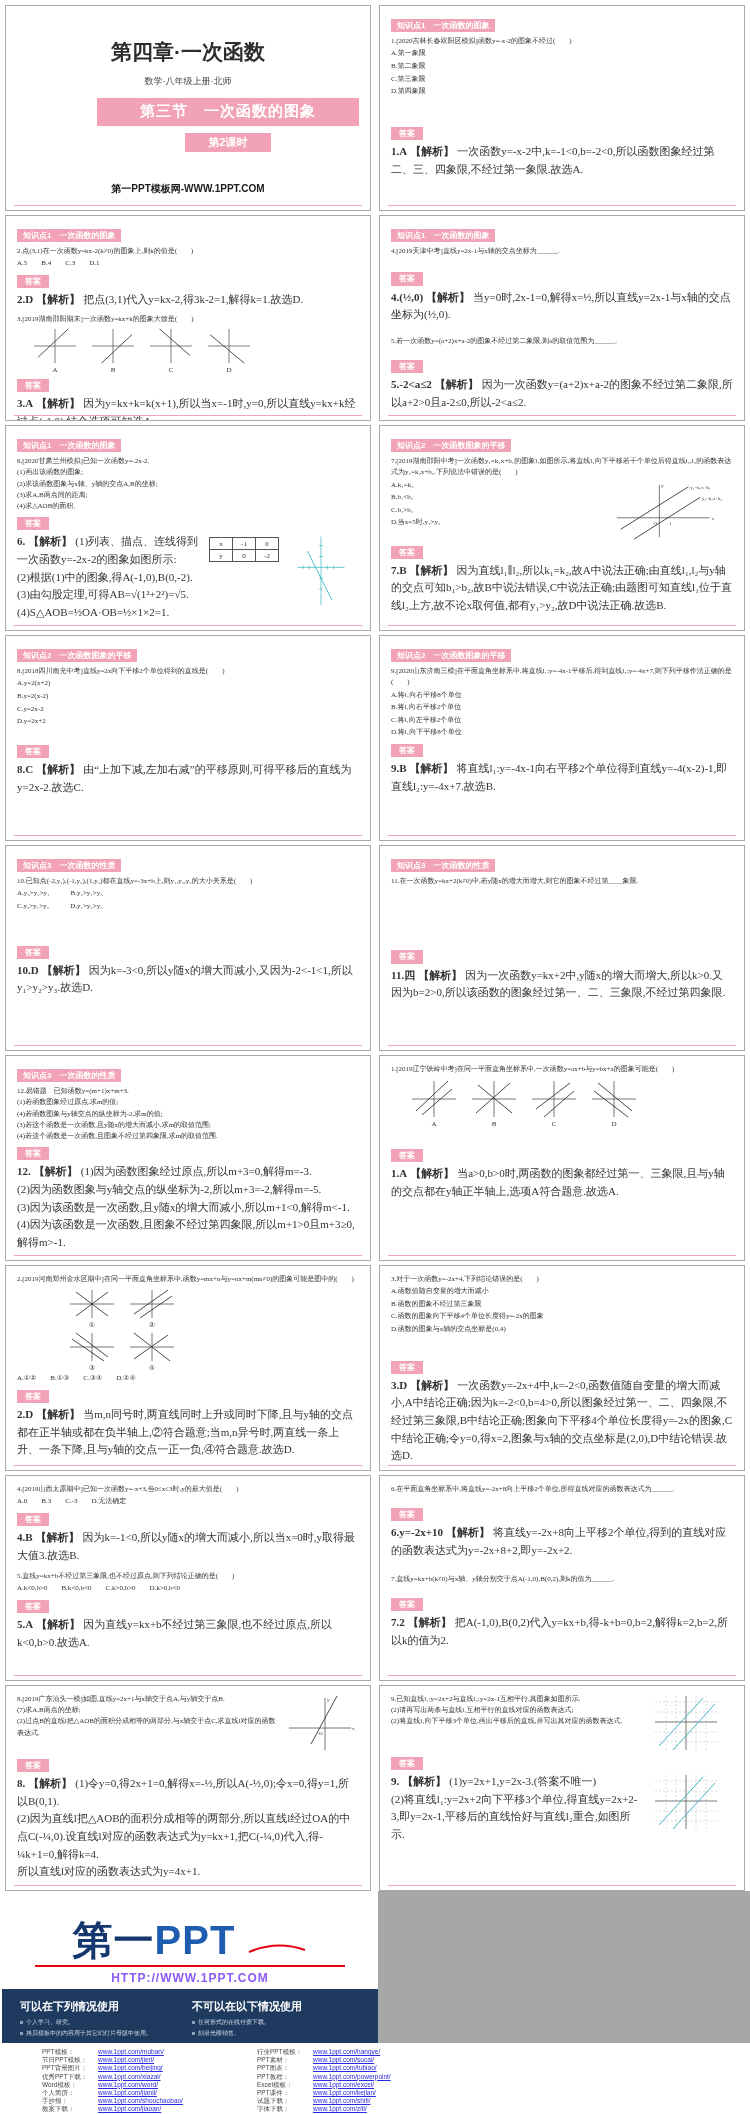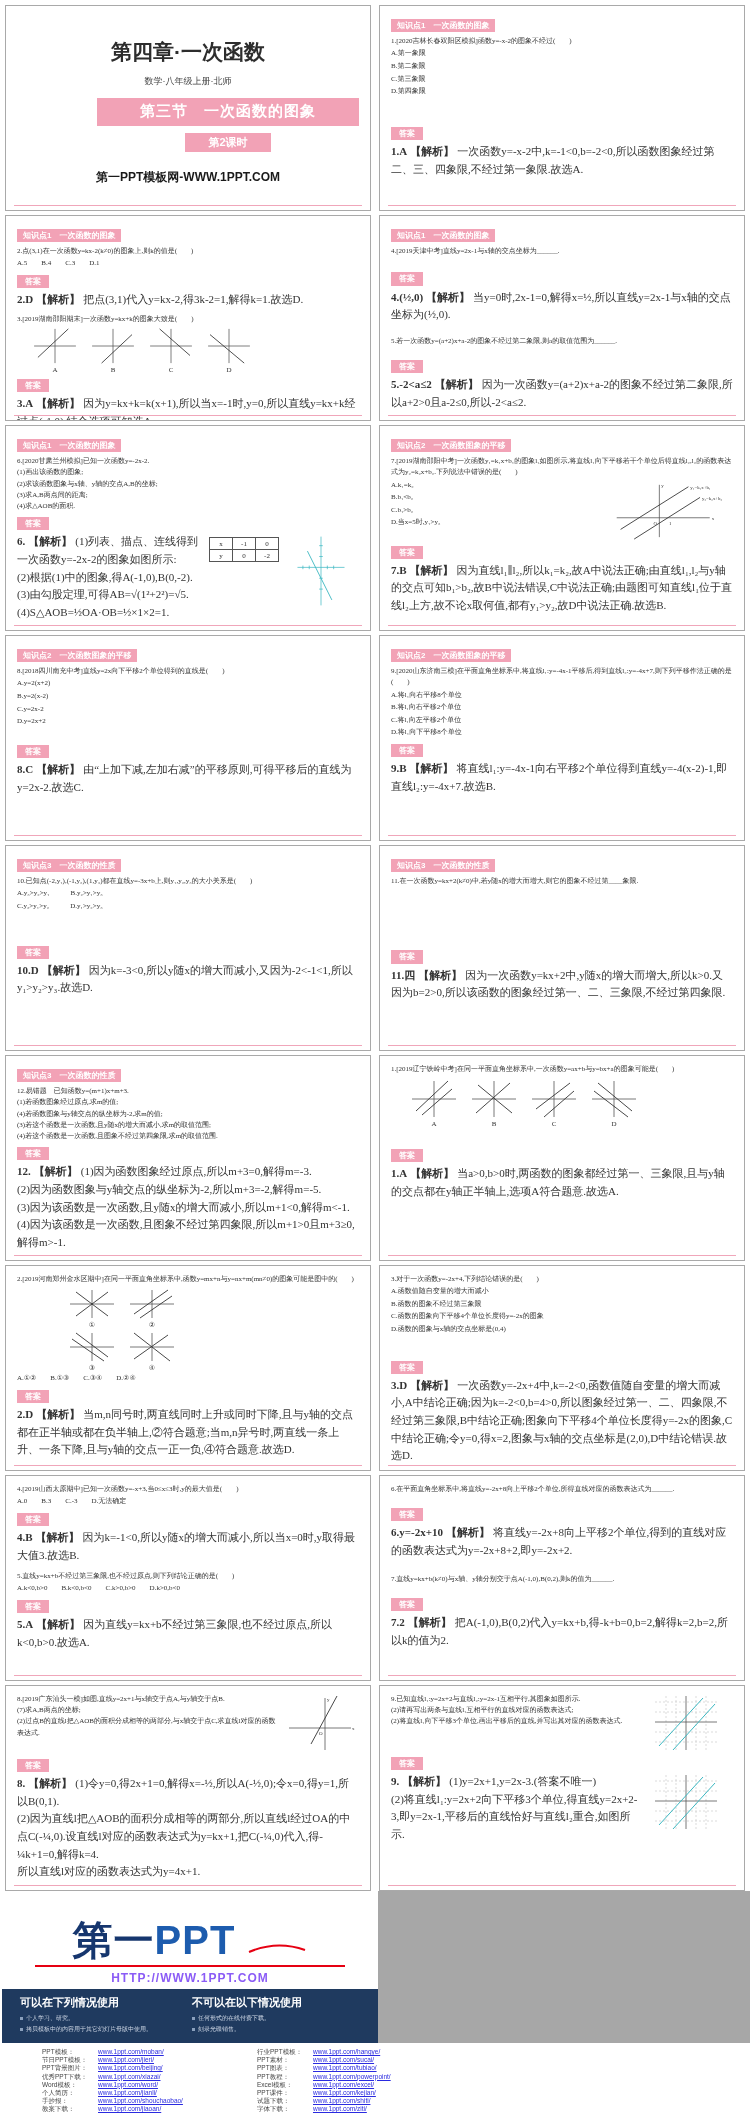--- a/index.html
+++ b/index.html
@@ -31,31 +31,31 @@
   .vtab{border-collapse:collapse;margin:4px 14px 0 6px;}
   .vtab td{border:0.8px solid #555;font-size:7px;width:22px;height:11px;text-align:center;padding:0;}
   
   .title-slide{text-align:center;}
   .ts-title{font-family:"Liberation Sans",sans-serif;font-weight:bold;font-size:21px;color:#2d2d2d;margin-top:24px;}
   .ts-sub{font-size:9px;color:#444;margin-top:9px;font-family:"Liberation Sans",sans-serif;}
   .ts-banner{margin:10px 0 0 auto;width:262px;background:#f2a2b6;color:#fff;font-family:"Liberation Sans",sans-serif;
              font-weight:bold;font-size:15px;padding:4px 0 5px 0;text-align:center;letter-spacing:1px;}
   .ts-lesson{margin:7px 0 0 168px;width:86px;background:#f2a2b6;color:#fff;font-family:"Liberation Sans",sans-serif;
              font-weight:bold;font-size:11px;padding:2px 0;text-align:center;}
-  .ts-site{margin-top:17px;font-family:"Liberation Sans",sans-serif;font-weight:bold;font-size:12px;color:#1a1a1a;}
+  .ts-site{margin-top:30px;font-family:"Liberation Sans",sans-serif;font-weight:bold;font-size:10px;color:#1a1a1a;}
   
   .footer{position:absolute;left:0;top:1891px;width:750px;height:223px;background:#fff;}
   .gray-block{position:absolute;left:378px;top:0;width:372px;height:152px;background:#a7a7a7;}
   .logo-card{position:absolute;left:2px;top:17px;width:376px;height:98px;background:#fff;text-align:center;}
   .logo-text{margin-top:10px;font-weight:bold;font-size:40px;line-height:1.1;letter-spacing:1px;font-family:"Liberation Sans",sans-serif;}
   .lg1{color:#16366e;}
   .lg2{color:#1d5cae;}
   .redline{width:310px;height:2px;background:#e60012;margin:3px auto 4px auto;}
   .logo-url{color:#8b5cf6;font-weight:bold;font-size:12px;letter-spacing:1px;font-family:"Liberation Sans",sans-serif;}
-  .terms{position:absolute;left:2px;top:98px;width:376px;height:54px;background:#1f3a5f;display:flex;box-sizing:border-box;padding:6px 0 0 18px;}
+  .terms{position:absolute;left:2px;top:98px;width:376px;height:54px;background:#1f3a5f;display:flex;box-sizing:border-box;padding:6px 0 0 18px;align-items:center;}
   .terms-col{width:172px;}
   .terms-title{color:#fff;font-weight:bold;font-size:11px;margin-bottom:3px;}
   .term-item{color:#cdd6e4;font-size:6px;line-height:1.8;display:flex;align-items:center;}
   .sq{display:inline-block;width:3px;height:3px;background:#8aa0bd;margin-right:3px;flex:none;}
   .links-band{position:absolute;left:0;top:152px;width:750px;height:71px;background:#fff;display:flex;padding:5px 0 0 42px;box-sizing:border-box;}
   .links-col{width:215px;}
   .links-col2{width:260px;}
   .lrow{font-size:6.5px;line-height:8.2px;white-space:nowrap;}
   .llab{display:inline-block;color:#444;min-width:56px;}
   .lurl{color:#2a2ae0;text-decoration:underline;}

